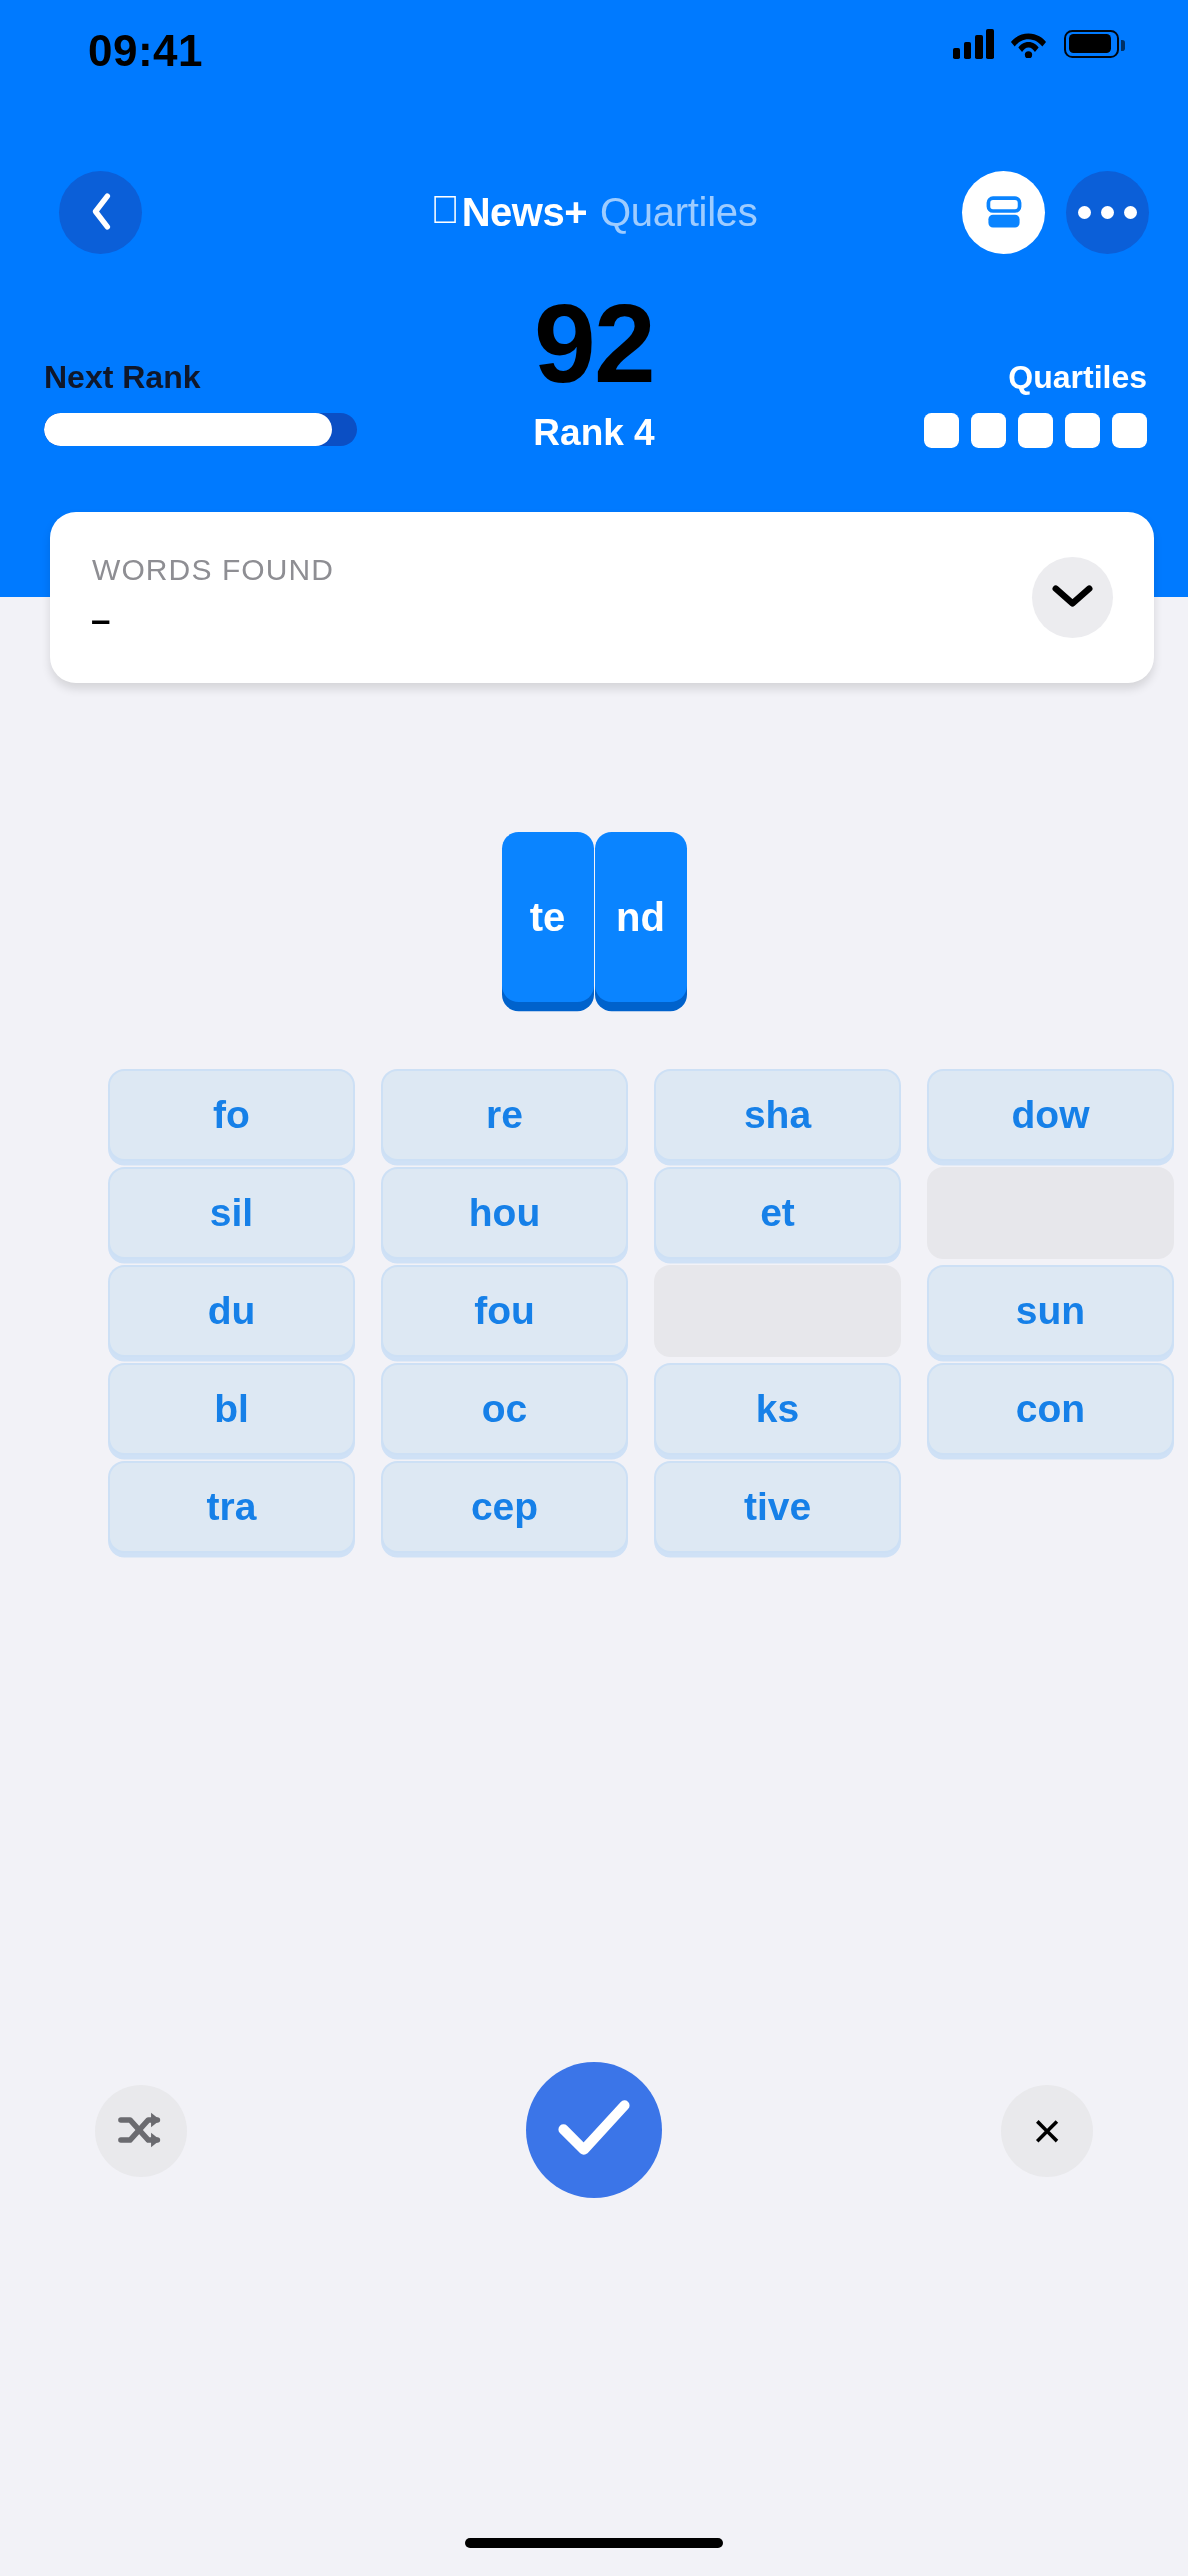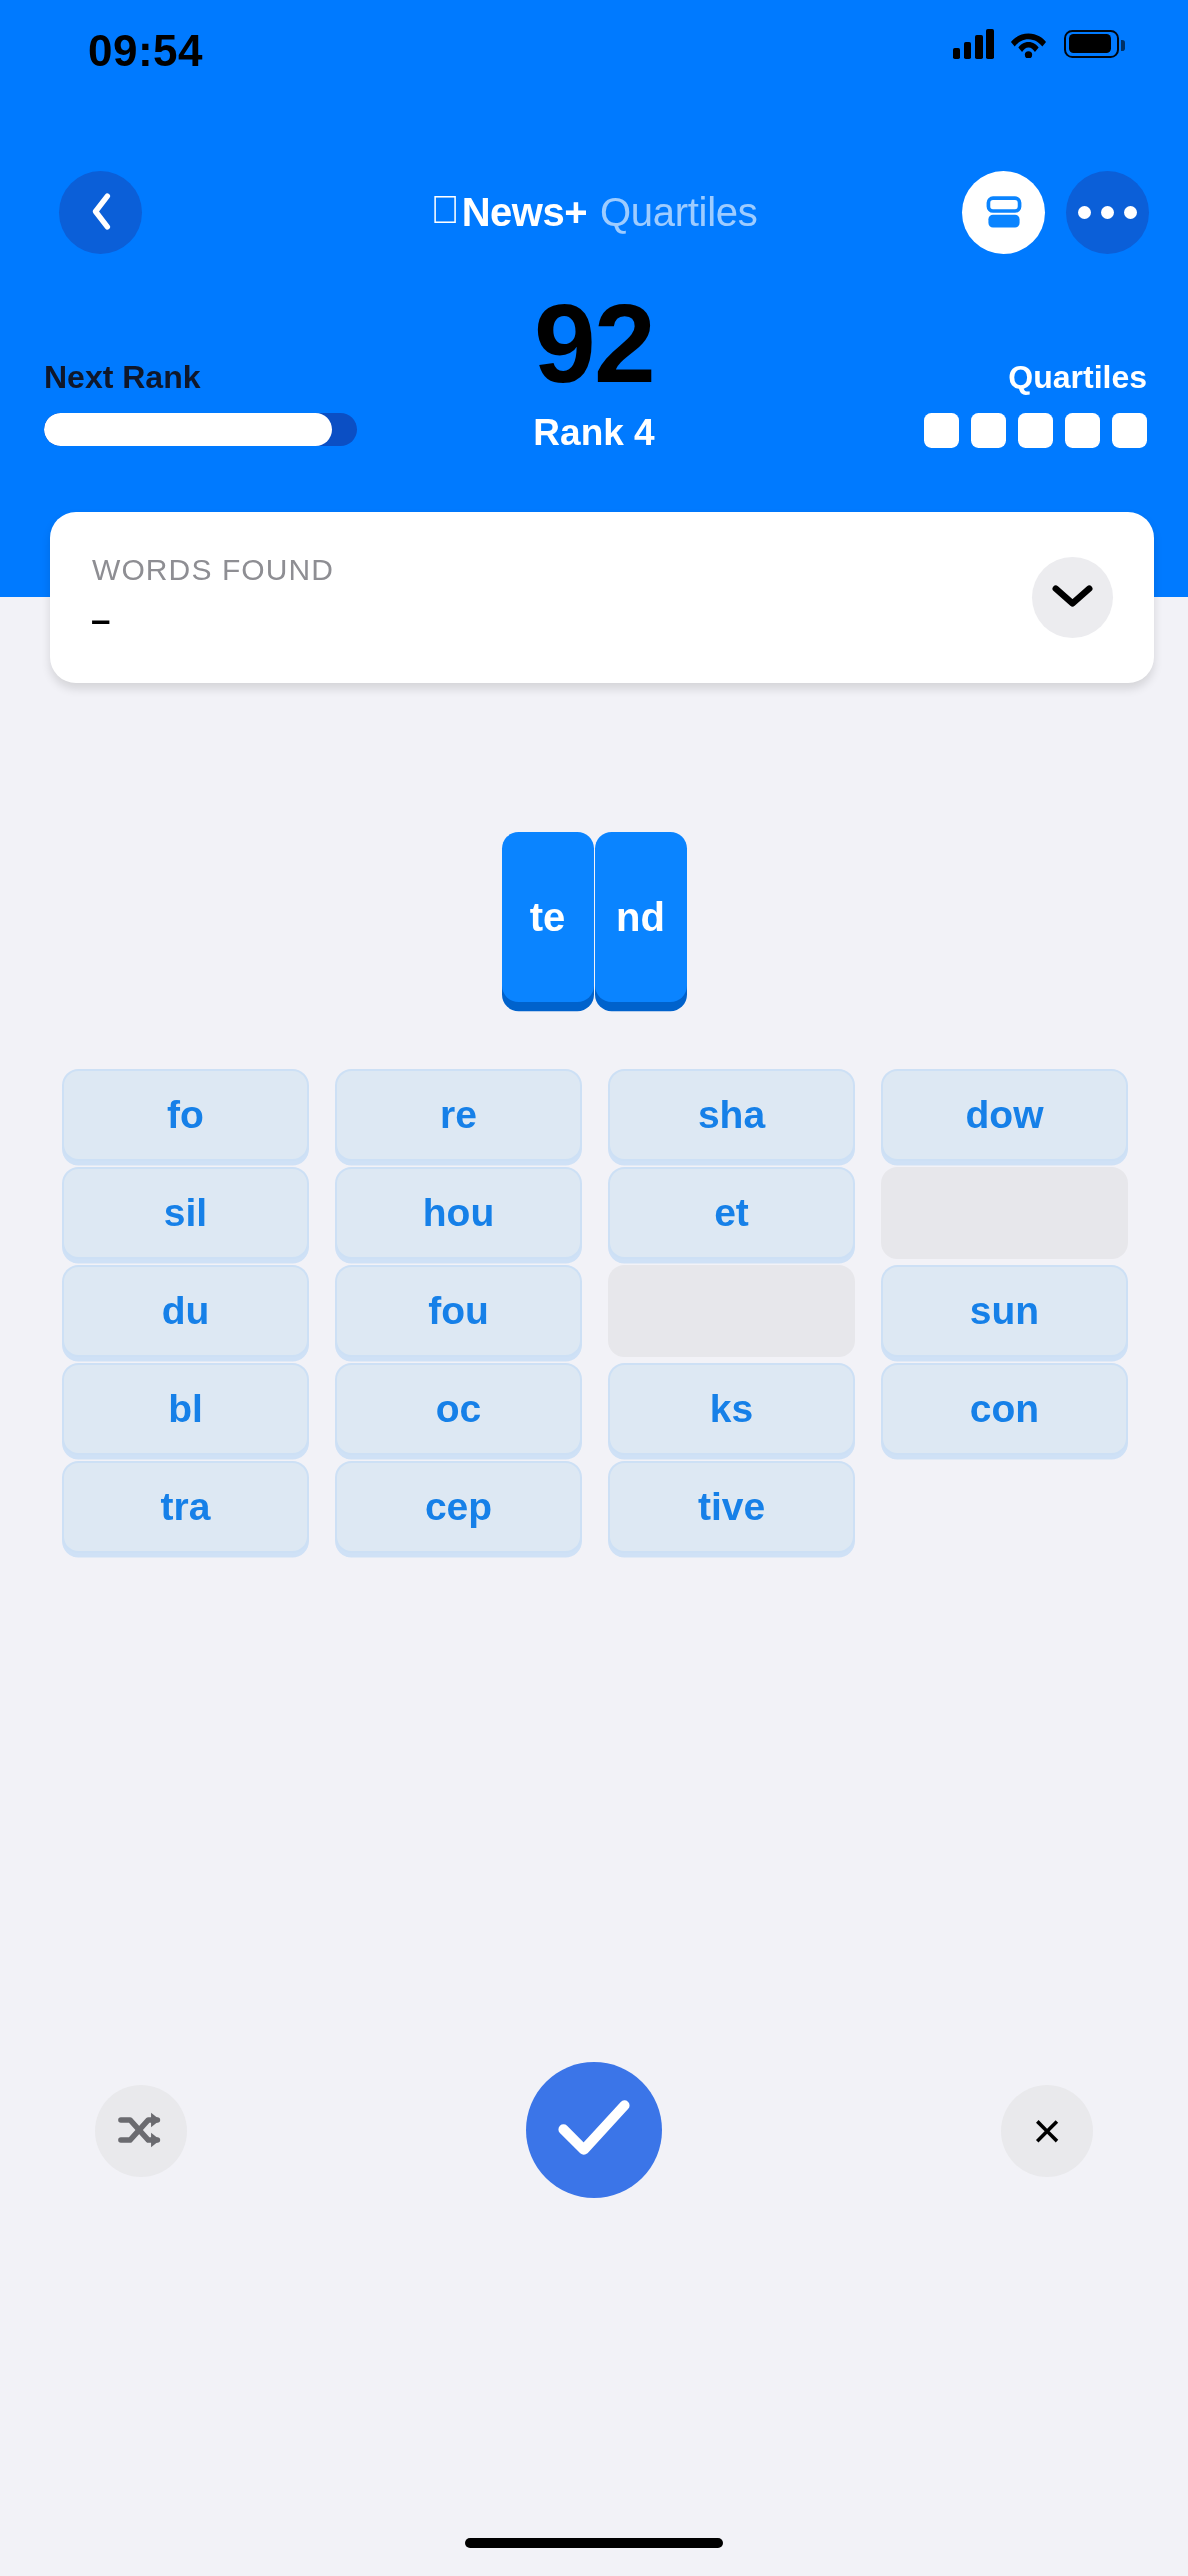--- a/index.html
+++ b/index.html
@@ -181,21 +181,21 @@
   
   .grid {
     position:absolute; top:1069px; left:62px;
     width:1065px;
     display:grid;
     grid-template-columns:repeat(4, 247px);
     grid-template-rows:repeat(5, 98px);
     column-gap:26px;
     row-gap:0px;
   }
-  .grid-cell { height:118px; }
+  .grid-cell { height:118px;margin-left:46px; }
   .tile {
     width:247px; height:92px; border-radius:16.6px;
     background:#dde8f3; border:2.8px solid #cde0f5;
     box-shadow:0 4.6px 0 #cfe1f6;
     display:flex; align-items:center; justify-content:center;
     color:#1680e8; font-size:39px; font-weight:700;
     cursor:pointer;
   }
   .tile.empty {
     background:#e7e7eb; border:2.8px solid #e7e7eb; box-shadow:none;
@@ -233,21 +233,21 @@
   }
 </style>
 </head>
 <body>
 
 <div id="screen">
 
   <div class="header">
 
     <div class="statusbar">
-      <div class="status-time">09:54</div>
+      <div class="status-time">09:41</div>
       <div class="status-right">
         <span class="sig">
             <i></i>
             <i></i>
             <i></i>
             <i></i>
           </span>
         <span class="wifi">
           <svg width="39" height="29.5" viewBox="0 0 42 32">
             <path d="M21 5 C12 5 5 10 2 14 L6 19 C9 15 14 11 21 11 C28 11 33 15 36 19 L40 14 C37 10 30 5 21 5 Z" fill="#000"></path>

